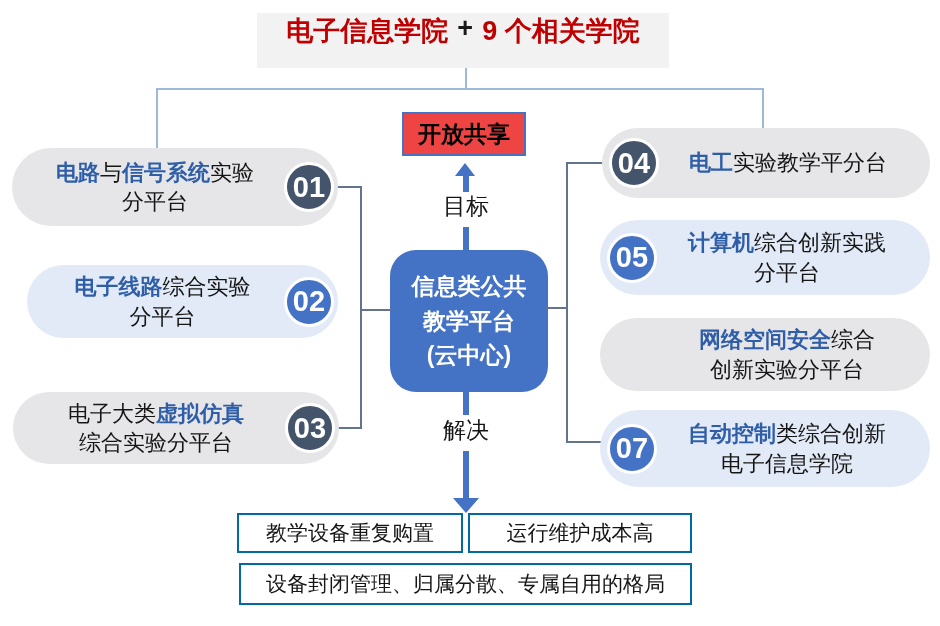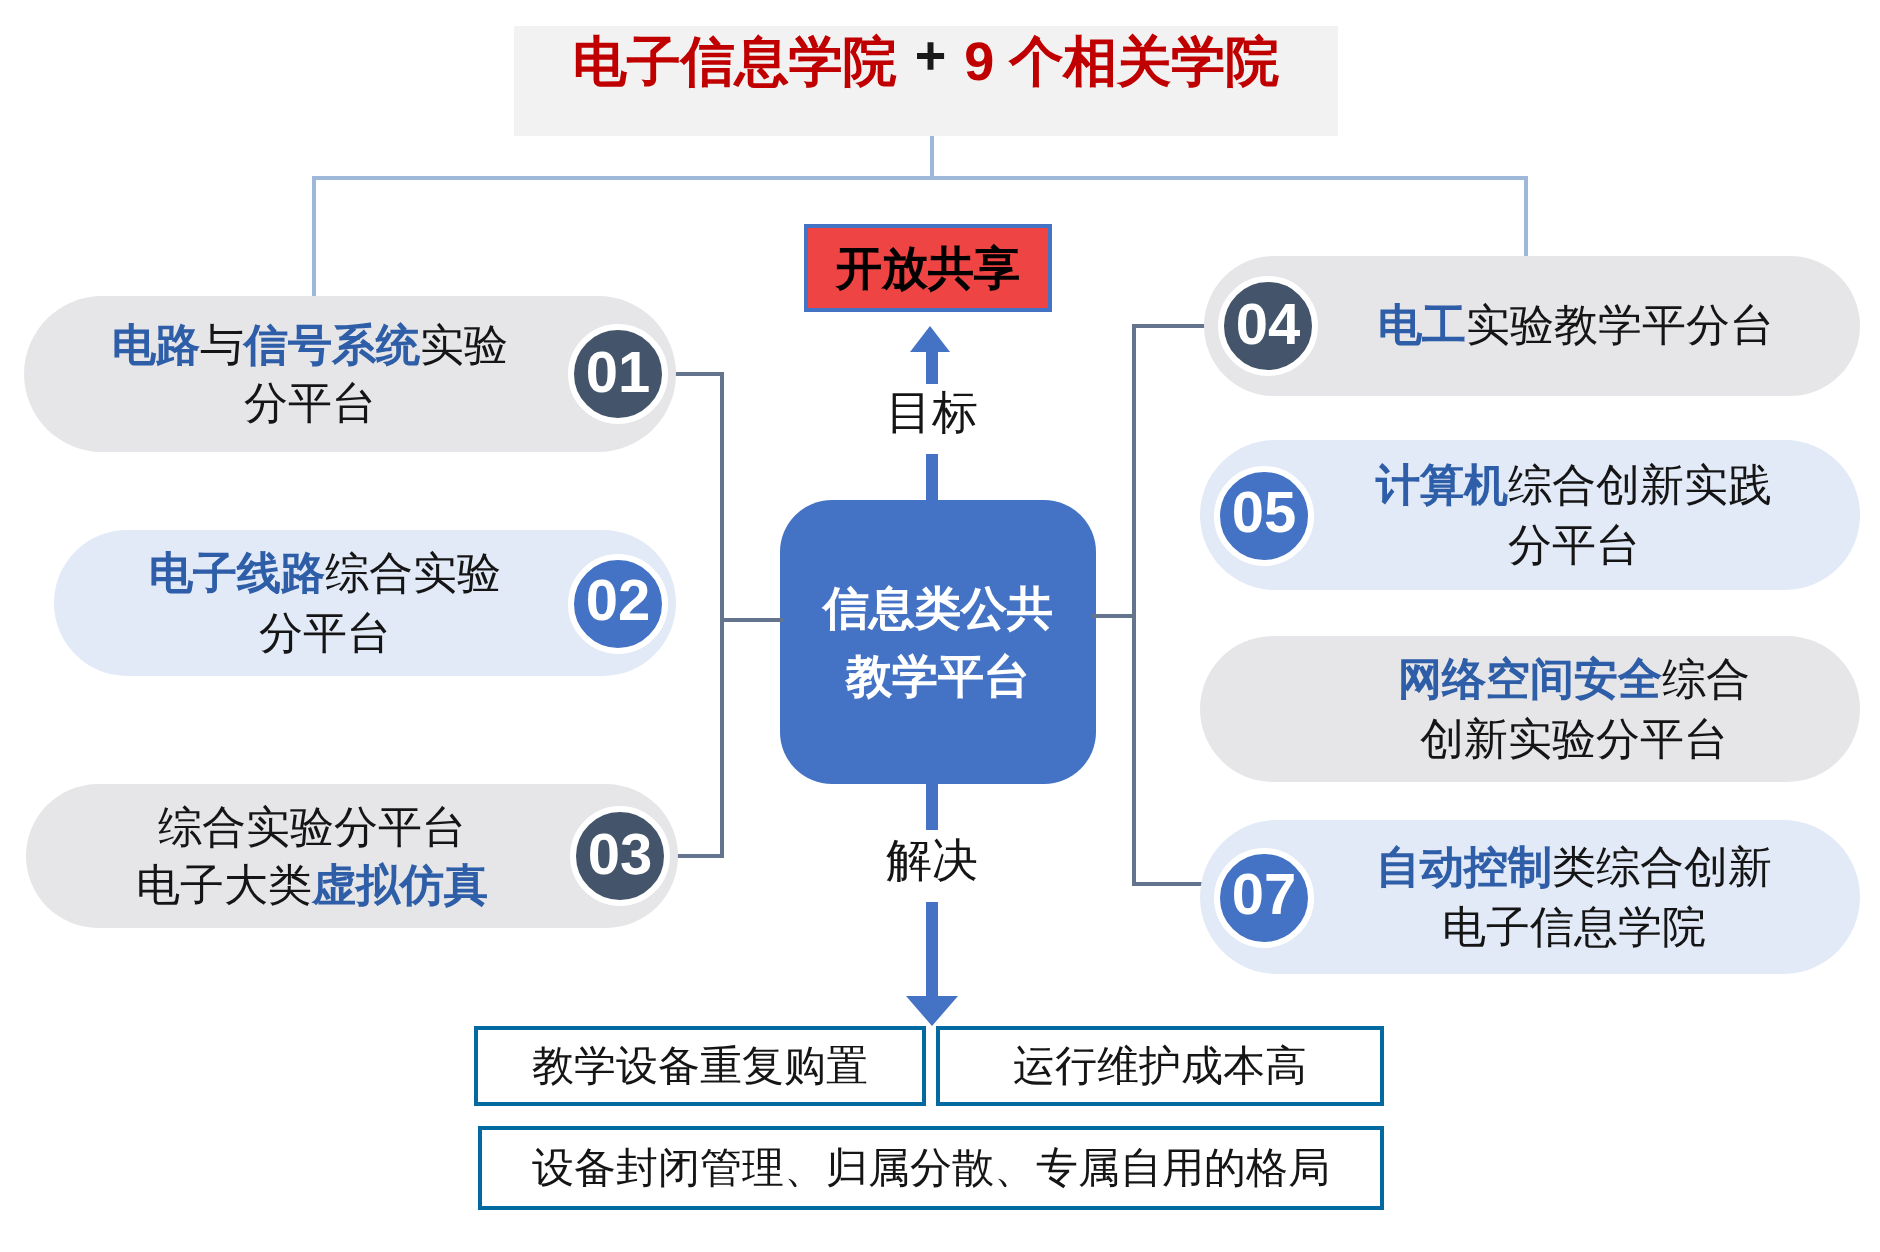--- a/index.html
+++ b/index.html
@@ -93,20 +93,21 @@
 
   <div class="goal-box">开放共享</div>
   <div class="arrow-up"></div>
   <div class="shaft" style="left:463px;top:175px;height:17px;"></div>
   <div class="flow-label" style="top:191px;">目标</div>
   <div class="shaft" style="left:463px;top:227px;height:23px;"></div>
 
   <div class="center-node">
     <div>信息类公共</div>
     <div>教学平台</div>
+    <div>(云中心)</div>
   </div>
 
   <div class="shaft" style="left:463px;top:392px;height:23px;"></div>
   <div class="flow-label" style="top:415px;">解决</div>
   <div class="shaft" style="left:463px;top:451px;height:47px;"></div>
   <div class="arrow-down"></div>
 
   <div class="bline" style="left:335px;top:186px;width:27px;height:2px;"></div>
   <div class="bline" style="left:360px;top:186px;width:2px;height:243px;"></div>
   <div class="bline" style="left:360px;top:309px;width:32px;height:2px;"></div>
@@ -126,22 +127,22 @@
   </div>
   <div class="pill blue br" style="left:27px;top:265px;width:311px;height:73px;">
     <div class="txt">
         <div><span class="hl">电子线路</span><span>综合实验</span></div>
         <div><span>分平台</span></div>
       </div>
     <div class="badge blu">02</div>
   </div>
   <div class="pill gray br" style="left:13px;top:392px;width:326px;height:72px;">
     <div class="txt">
+        <div><span>电子大类</span><span class="hl">虚拟仿真</span></div>
         <div><span>综合实验分平台</span></div>
-        <div><span>电子大类</span><span class="hl">虚拟仿真</span></div>
       </div>
     <div class="badge dark">03</div>
   </div>
 
   <div class="pill gray bl" style="left:602px;top:128px;width:328px;height:70px;">
     <div class="txt">
         <div><span class="hl">电工</span><span>实验教学平分台</span></div>
       </div>
     <div class="badge dark">04</div>
   </div>

